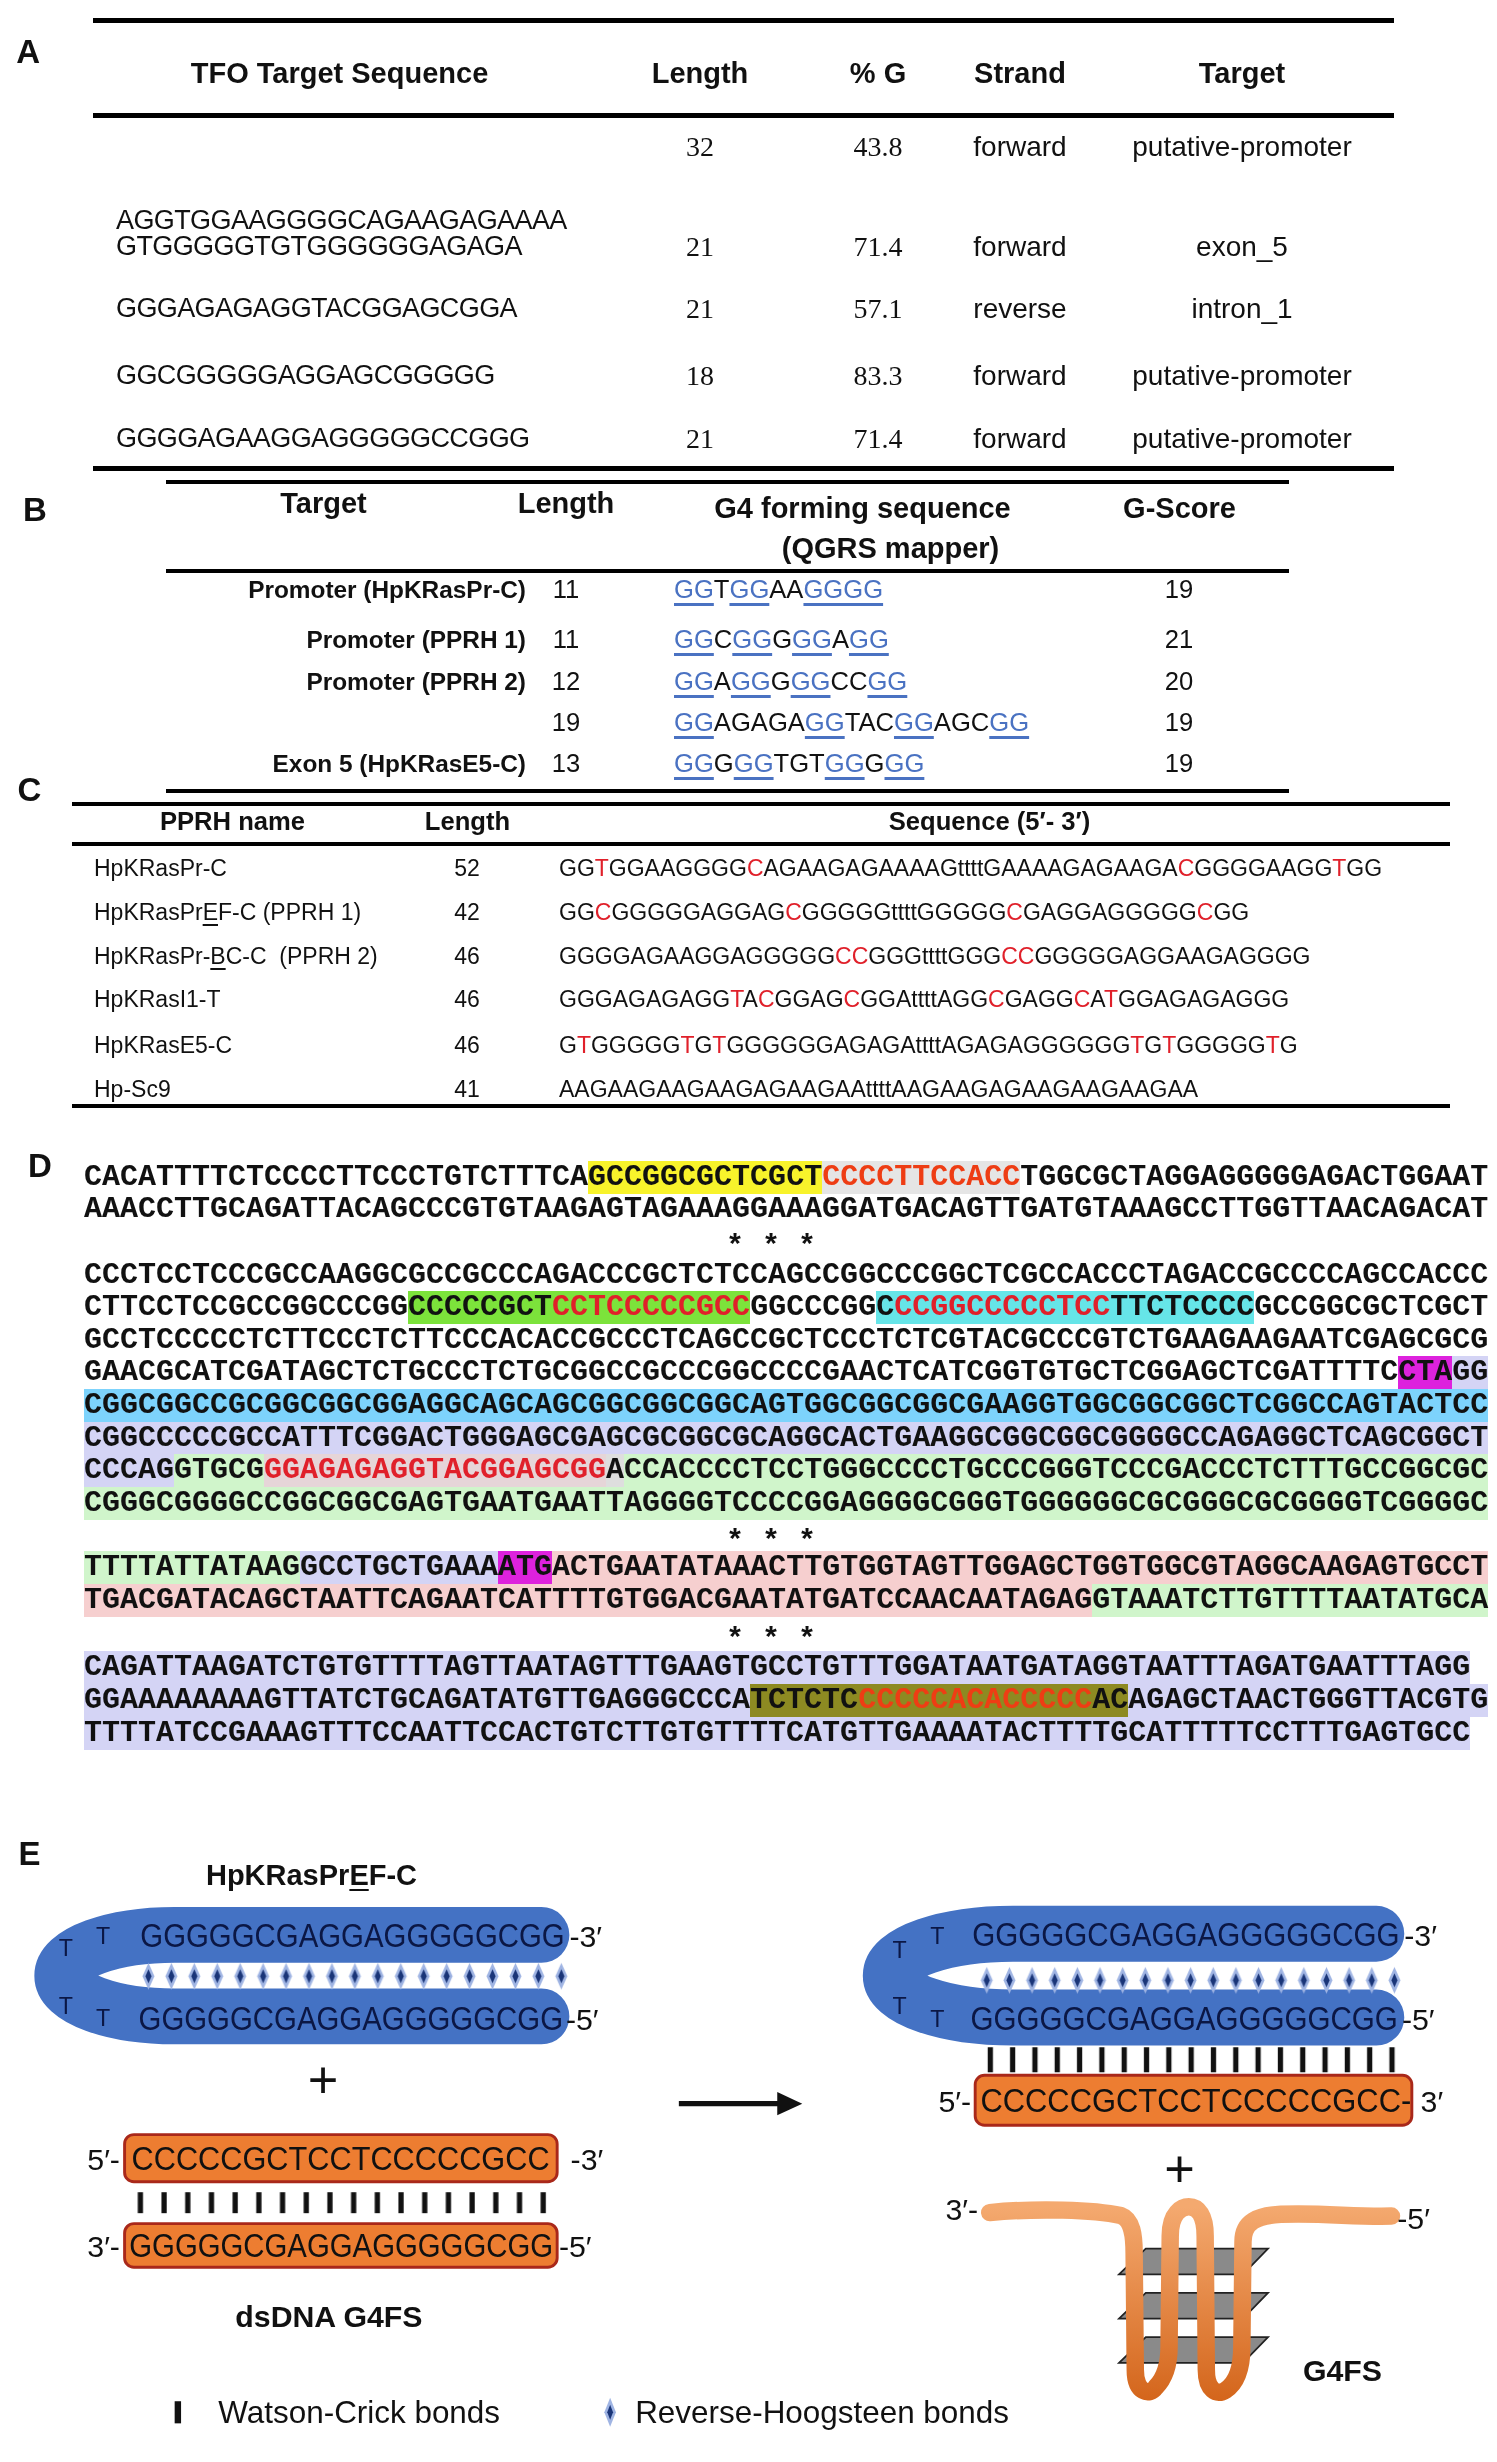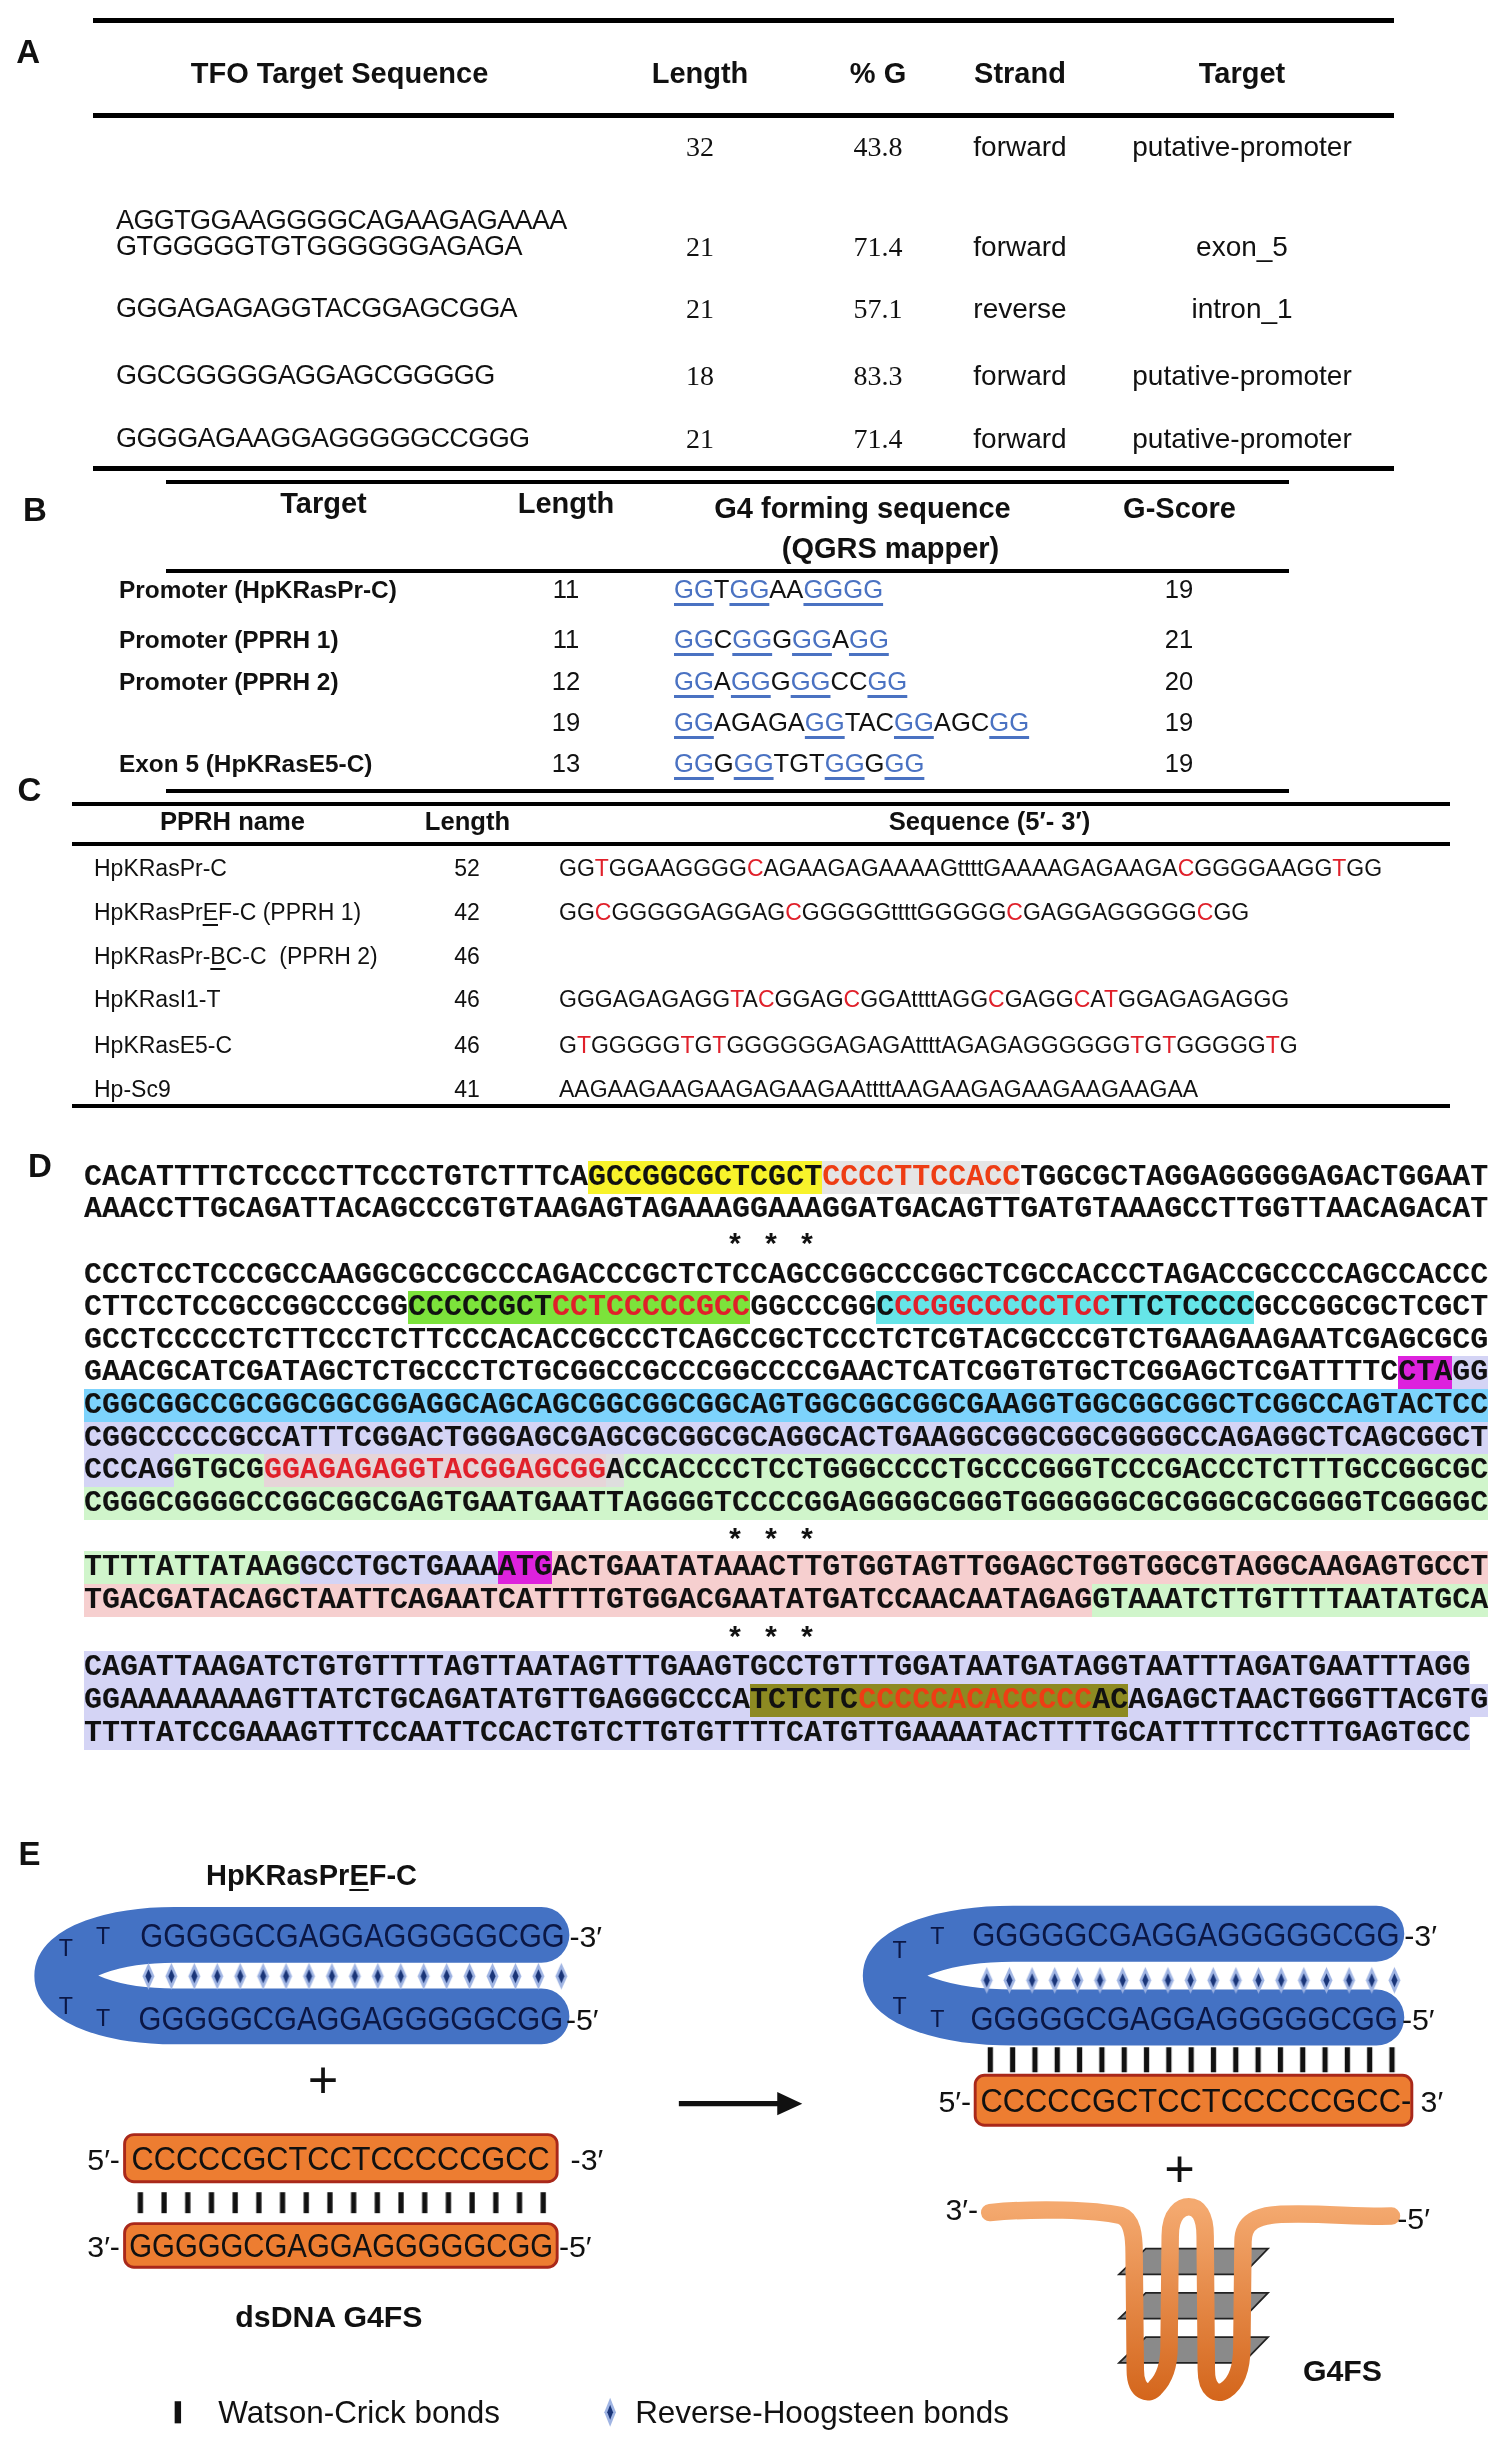--- a/index.html
+++ b/index.html
@@ -13,21 +13,21 @@
   .ta .hdr{position:absolute;top:55px;font-weight:bold;font-size:29px;line-height:37px;text-align:center;}
   .ta .row > div{line-height:37px;font-size:28px;}
   .ta .c-seq{left:116px;font-size:27px !important;letter-spacing:-0.6px;}
   .ta .c-len{left:642px;width:116px;text-align:center;font-family:"Liberation Serif",serif;}
   .ta .c-pg{left:820px;width:116px;text-align:center;font-family:"Liberation Serif",serif;}
   .ta .c-str{left:950px;width:140px;text-align:center;}
   .ta .c-reg{left:1114px;width:256px;text-align:center;}
   
   .tb .hdr{position:absolute;font-weight:bold;font-size:29px;line-height:37px;text-align:center;}
   .tb .row > div{line-height:37px;font-size:25.6px;}
-  .tb .c-tgt{left:119px;width:407px;text-align:left;font-weight:bold;font-size:24.4px !important;}
+  .tb .c-tgt{left:119px;width:407px;text-align:right;font-weight:bold;font-size:24.4px !important;}
   .tb .c-len{left:508px;width:116px;text-align:center;}
   .tb .c-g4{left:674px;}
   .tb .c-gs{left:1121px;width:116px;text-align:center;}
   .tb .ul{text-decoration:underline;text-decoration-thickness:2.9px;text-underline-offset:5.2px;}
   
   .tc .hdr{position:absolute;top:803px;font-weight:bold;font-size:25.6px;line-height:37px;text-align:center;}
   .tc .row > div{line-height:37px;font-size:23px;}
   .tc .c-name{left:94px;}
   .tc .c-len{left:409px;width:116px;text-align:center;}
   .tc .c-seq{left:559px;font-size:23px !important;}
@@ -150,20 +150,21 @@
     <div class="c-seq"><span>GG</span><span style="color: rgb(224, 32, 42);">T</span><span>GGAAGGGG</span><span style="color: rgb(224, 32, 42);">C</span><span>AGAAGAGAAAAGttttGAAAAGAGAAGA</span><span style="color: rgb(224, 32, 42);">C</span><span>GGGGAAGG</span><span style="color: rgb(224, 32, 42);">T</span><span>GG</span></div>
   </div>
   <div class="row" style="top:894px">
     <div class="c-name"><span>HpKRasPr</span><span class="ul">E</span><span>F-C (PPRH 1)</span></div>
     <div class="c-len">42</div>
     <div class="c-seq"><span>GG</span><span style="color: rgb(224, 32, 42);">C</span><span>GGGGGAGGAG</span><span style="color: rgb(224, 32, 42);">C</span><span>GGGGGttttGGGGG</span><span style="color: rgb(224, 32, 42);">C</span><span>GAGGAGGGGG</span><span style="color: rgb(224, 32, 42);">C</span><span>GG</span></div>
   </div>
   <div class="row" style="top:938px">
     <div class="c-name"><span>HpKRasPr-</span><span class="ul">B</span><span>C-C  (PPRH 2)</span></div>
     <div class="c-len">46</div>
+    <div class="c-seq"><span>GGGGAGAAGGAGGGGG</span><span style="color: rgb(224, 32, 42);">CC</span><span>GGGttttGGG</span><span style="color: rgb(224, 32, 42);">CC</span><span>GGGGGAGGAAGAGGGG</span></div>
   </div>
   <div class="row" style="top:981px">
     <div class="c-name"><span>HpKRasI1-T</span></div>
     <div class="c-len">46</div>
     <div class="c-seq"><span>GGGAGAGAGG</span><span style="color: rgb(224, 32, 42);">T</span><span>A</span><span style="color: rgb(224, 32, 42);">C</span><span>GGAG</span><span style="color: rgb(224, 32, 42);">C</span><span>GGAttttAGG</span><span style="color: rgb(224, 32, 42);">C</span><span>GAGG</span><span style="color: rgb(224, 32, 42);">C</span><span>A</span><span style="color: rgb(224, 32, 42);">T</span><span>GGAGAGAGGG</span></div>
   </div>
   <div class="row" style="top:1027px">
     <div class="c-name"><span>HpKRasE5-C</span></div>
     <div class="c-len">46</div>
     <div class="c-seq"><span>G</span><span style="color: rgb(224, 32, 42);">T</span><span>GGGGG</span><span style="color: rgb(224, 32, 42);">T</span><span>G</span><span style="color: rgb(224, 32, 42);">T</span><span>GGGGGGAGAGAttttAGAGAGGGGGG</span><span style="color: rgb(224, 32, 42);">T</span><span>G</span><span style="color: rgb(224, 32, 42);">T</span><span>GGGGG</span><span style="color: rgb(224, 32, 42);">T</span><span>G</span></div>

